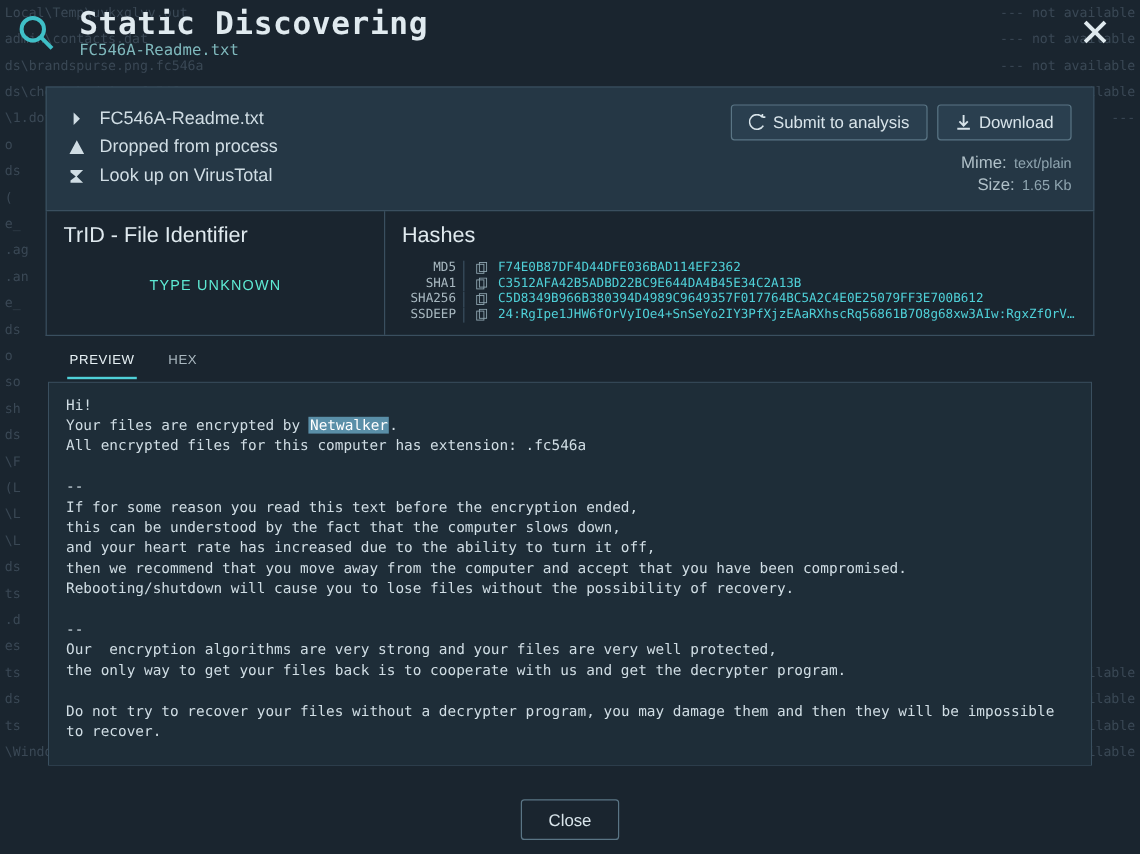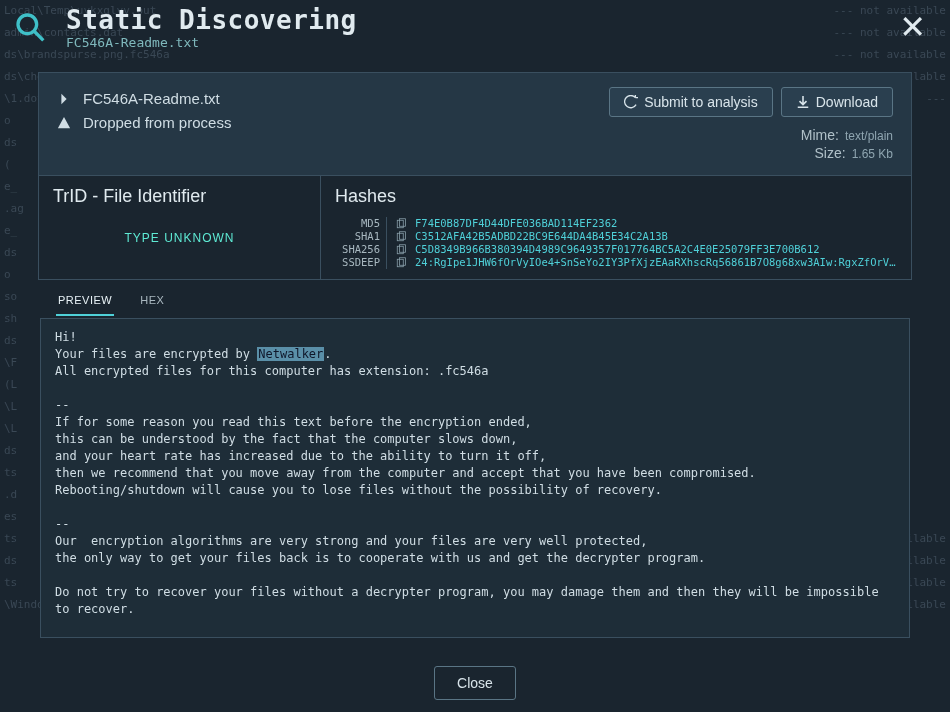--- a/index.html
+++ b/index.html
@@ -226,21 +226,21 @@
       font-family: "Lucida Console", Monaco, monospace;
       font-size: 12px;
       line-height: 17px;
       color: #d0dde4;
       white-space: pre-wrap;
       overflow-y: scroll;
       position: relative;
     }
     .highlight {
       background: #5a8fa8;
-      color: #0f172a;
+      color: #ffffff;
       padding: 0 1px;
     }
     
     .preview-body::-webkit-scrollbar { width: 10px; }
     .preview-body::-webkit-scrollbar-track { background: #1e2d38; }
     .preview-body::-webkit-scrollbar-thumb { background: #3a4f5f; border-radius: 2px; }
 
     
     .modal-footer {
       display: flex;
@@ -292,20 +292,24 @@
     <div class="bg-row">
       <span>(</span>
       <span class="bg-right"></span>
     </div>
     <div class="bg-row">
       <span>e_</span>
       <span class="bg-right"></span>
     </div>
     <div class="bg-row">
       <span>.ag</span>
+      <span class="bg-right"></span>
+    </div>
+    <div class="bg-row">
+      <span>.an</span>
       <span class="bg-right"></span>
     </div>
     <div class="bg-row">
       <span>e_</span>
       <span class="bg-right"></span>
     </div>
     <div class="bg-row">
       <span>ds</span>
       <span class="bg-right"></span>
     </div>
@@ -397,20 +401,26 @@
         <svg viewBox="0 0 16 16">
             <path d="M5 2l6 6-6 6z"></path>
           </svg>
         <span>FC546A-Readme.txt</span>
       </div>
       <div class="header-row">
         <svg viewBox="0 0 16 16">
             <path d="M8 1l7 13H1z M8 6v4 M8 12v1"></path>
           </svg>
         <span>Dropped from process</span>
+      </div>
+      <div class="header-row">
+        <svg viewBox="0 0 16 16">
+            <path d="M2 2h12l-6 6 6 6H2v-2l5-4-5-4z"></path>
+          </svg>
+        <span>Look up on VirusTotal</span>
       </div>
     </div>
 
     <div class="header-right">
       <div class="btn-row">
         <div class="btn">
           <svg viewBox="0 0 16 16">
               <path d="M13 3a7 7 0 10.8 8M13 3V0m0 3h3" fill="none" stroke="#d8e4ea" stroke-width="1.5"></path>
             </svg>
           <span>Submit to analysis</span>

